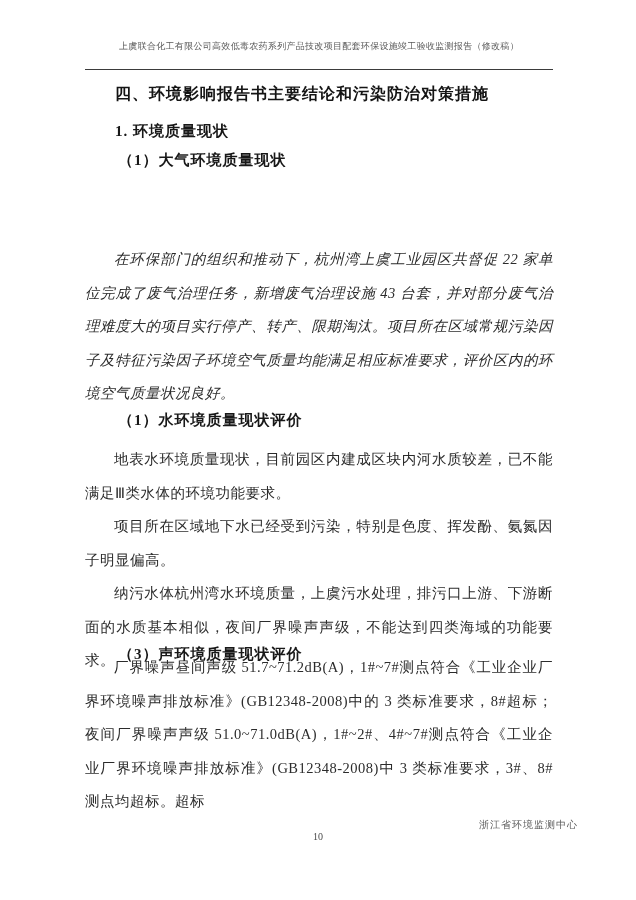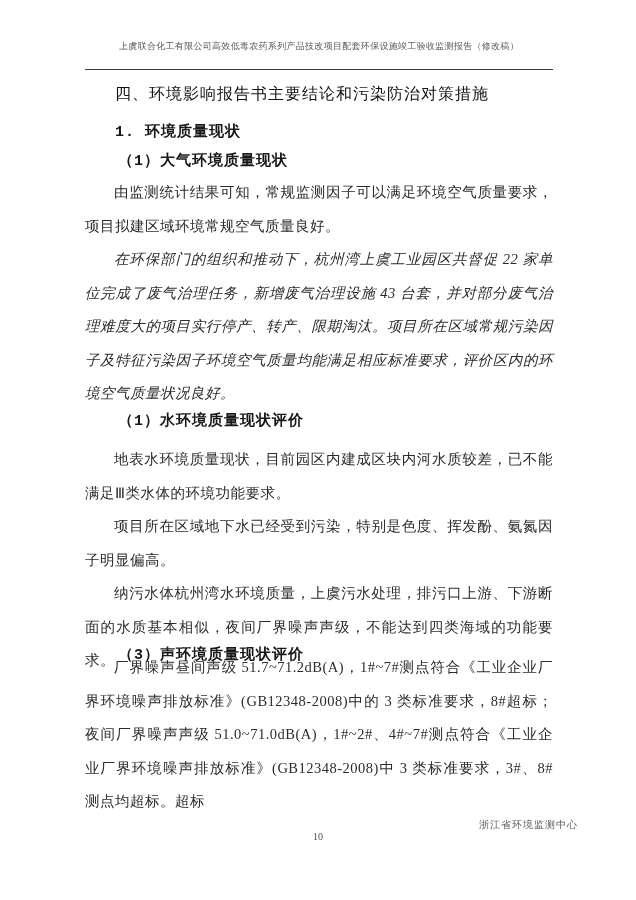--- a/index.html
+++ b/index.html
@@ -19,26 +19,26 @@
     font-size:9px; color:#5a5a5a;
     text-align:center; white-space:nowrap; overflow:hidden;
     letter-spacing:.3px;
     border-bottom:1.6px solid #3c3c3c;
     padding-bottom:16px;
   }
 
   .doc-title {
     position:absolute; top:84px; left:115px; margin:0;
     font-family:"Liberation Sans", sans-serif;
-    font-size:16px; font-weight:normal; color:#161616;
+    font-size:16px; font-weight:bold; color:#161616;
     letter-spacing:1px;
   }
   .sec-heading {
     position:absolute; margin:0;
-    font-family:Liberation Mono, monospace;
+    font-family:Liberation Serif, serif;
     font-size:15px; font-weight:bold; color:#1a1a1a;
     letter-spacing:1px;
   }
   .h-env    { top:122px; left:115px; }
   .h-air    { top:151px; left:118px; }
   .h-water  { top:411px; left:118px; }
   .h-noise  { top:645px; left:118px; }
 
   .para {
     position:absolute; left:85px; width:468px; margin:0;
@@ -75,21 +75,20 @@
   <div class="scan">
 
     <div class="running-header">上虞联合化工有限公司高效低毒农药系列产品技改项目配套环保设施竣工验收监测报告（修改稿）</div>
 
     <h1 class="doc-title">四、环境影响报告书主要结论和污染防治对策措施</h1>
 
     <h2 class="sec-heading h-env">1. 环境质量现状</h2>
 
     <h3 class="sec-heading h-air">（1）大气环境质量现状</h3>
 
-    <p class="para p-air1">由监测统计结果可知，常规监测因子可以满足环境空气质量要求，项目拟建区域环境常规空气质量良好。</p>
 
     <p class="para p-air2">在环保部门的组织和推动下，杭州湾上虞工业园区共督促 22 家单位完成了废气治理任务，新增废气治理设施 43 台套，并对部分废气治理难度大的项目实行停产、转产、限期淘汰。项目所在区域常规污染因子及特征污染因子环境空气质量均能满足相应标准要求，评价区内的环境空气质量状况良好。</p>
 
     <h3 class="sec-heading h-water">（1）水环境质量现状评价</h3>
 
     <p class="para p-water1">地表水环境质量现状，目前园区内建成区块内河水质较差，已不能满足Ⅲ类水体的环境功能要求。</p>
 
     <p class="para p-water2">项目所在区域地下水已经受到污染，特别是色度、挥发酚、氨氮因子明显偏高。</p>
 
     <p class="para p-water3">纳污水体杭州湾水环境质量，上虞污水处理，排污口上游、下游断面的水质基本相似，夜间厂界噪声声级，不能达到四类海域的功能要求。</p>

